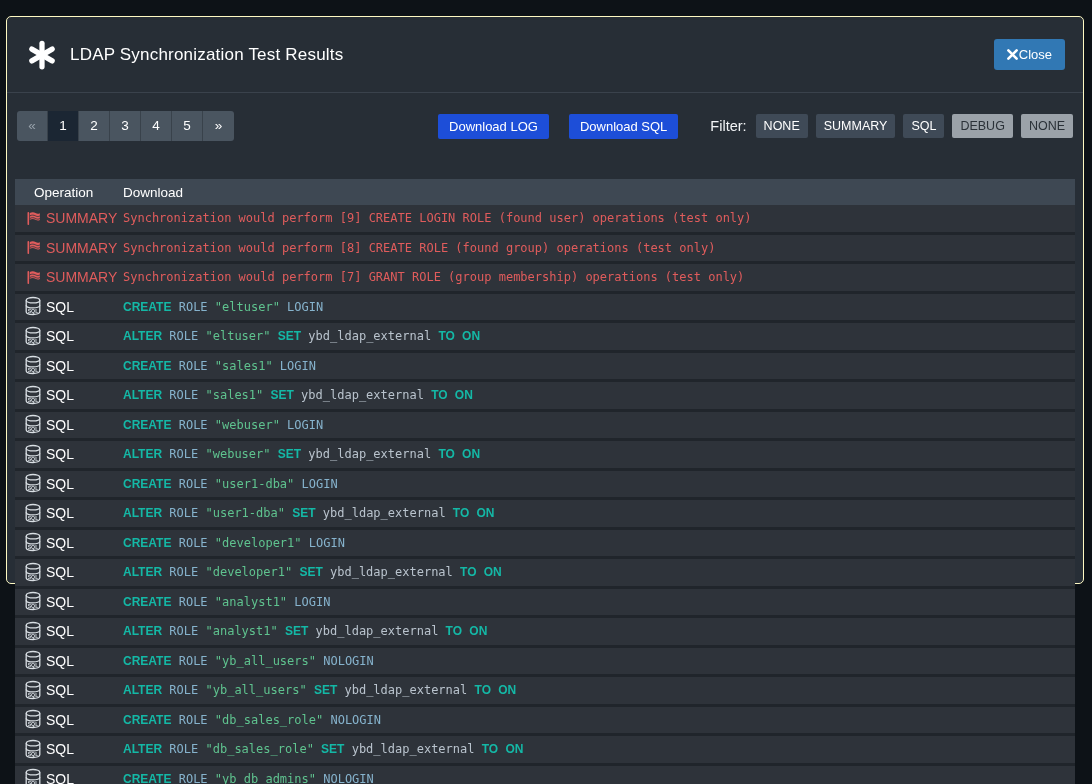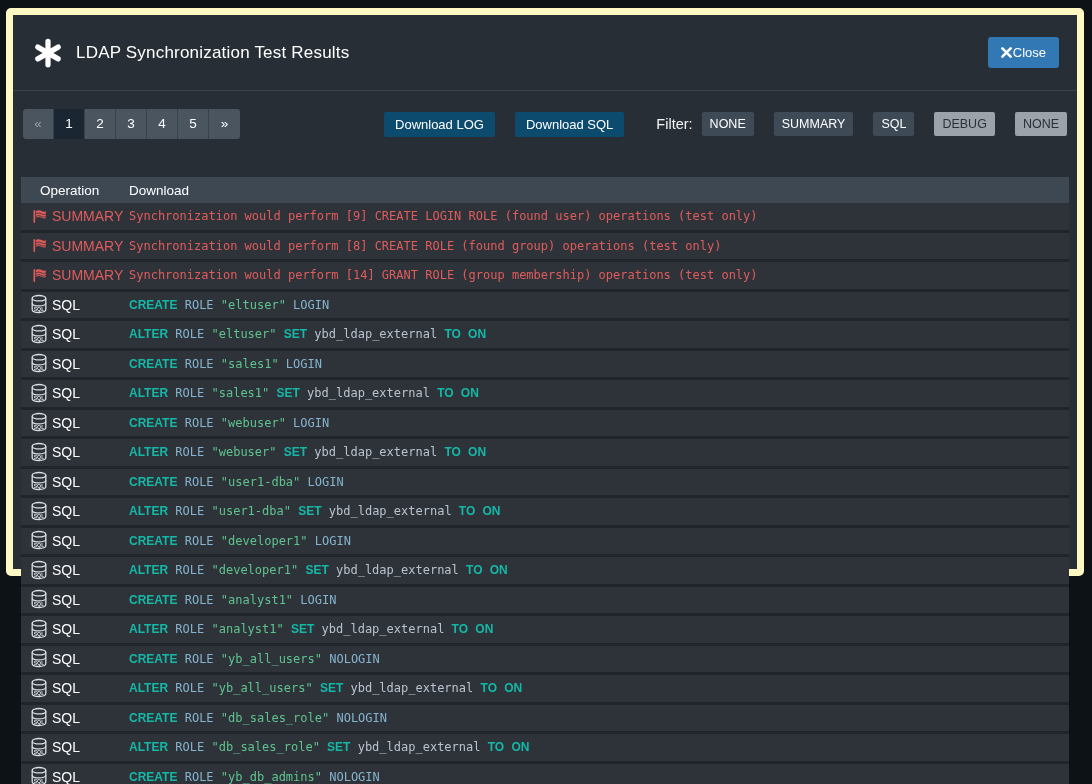--- a/index.html
+++ b/index.html
@@ -4,22 +4,22 @@
 <style>
   * { box-sizing: border-box; margin: 0; padding: 0; }
   html,body { width:1092px; height:784px; }
   body {
     background:#0d1217;
     font-family:"Liberation Sans", sans-serif;
     position:relative; overflow:hidden;
     color:#fff;
   }
   .panel {
-    position:absolute; left:6px; top:8px; width:1078px; height:568px;
-    background:#272e36; border:7px solid #fef9c3; border-radius:5px;
+    position:absolute; left:6px; top:16px; width:1078px; height:568px;
+    background:#272e36; border:1px solid #fef9c3; border-radius:5px;
   }
   
   .panel-header {
     height:76px; display:flex; align-items:center;
     padding:0 18px 0 20px; border-bottom:1px solid #3a424c;
   }
   .title-icon { width:30px; height:30px; margin-right:13px; display:flex; }
   .page-title { font-size:17px; color:#ffffff; letter-spacing:.2px; }
   .close-btn {
     margin-left:auto; background:#3178b4; color:#fff; border:none; cursor:pointer;
@@ -32,27 +32,27 @@
   .page-btn {
     min-width:31px; height:30px; line-height:30px; text-align:center;
     background:#4a5560; color:#fff; font-size:13.5px; cursor:pointer;
     border-right:1px solid #39424b; padding:0 2px;
   }
   .page-btn:last-child { border-right:none; }
   .page-btn.active { background:#1b2633; }
   .page-btn.disabled { color:#98a2ab; cursor:default; }
   .toolbar-right { margin-left:auto; display:flex; align-items:center; }
   .btn-dark {
-    background:#0c4a6e; color:#fff; border:none; cursor:pointer;
+    background:#1d4ed8; color:#fff; border:none; cursor:pointer;
     font-family:inherit; font-size:13px; padding:5px 11px; border-radius:2px;
   }
   .dl-log { margin-right:20px; }
   .dl-sql { margin-right:32px; }
   .filter-label { font-size:14.5px; color:#f2f4f6; margin-right:9px; }
-  .filter-group { display:flex; gap:20px; }
+  .filter-group { display:flex; gap:8px; }
   .filter-btn {
     background:#3f4a57; color:#fff; border:none; cursor:pointer;
     font-family:inherit; font-size:12.5px; padding:5px 8px; border-radius:2px;
   }
   .filter-btn.pressed { background:#9ba2a9; color:#2a3138; }
   
   .log-table { margin:0 8px; }
   .thead {
     display:flex; align-items:center; background:#3e4853; color:#fff;
     height:26px; font-size:13.5px;margin-top:28px;
@@ -169,21 +169,21 @@
               <svg viewBox="0 0 16 16" width="15" height="15">
                 <g fill="#e05c5c">
                   <rect x="1.6" y="1" width="1.7" height="14" rx="0.8"></rect>
                   <path d="M4 2.2 c2.2-1.1 4.2-1.1 6.2 0 c1.6 .9 3 .9 4.6 .1 v7.2 c-1.6 .8-3 .8-4.6 -0.1 c-2-1.1-4-1.1-6.2 0 z"></path>
                 </g>
                 <path d="M4 5.2 c2.2-1.1 4.2-1.1 6.2 0 c1.6 .9 3 .9 4.6 .1 M4 8 c2.2-1.1 4.2-1.1 6.2 0 c1.6 .9 3 .9 4.6 .1" stroke="#2e333a" stroke-width="0.9" fill="none"></path>
               </svg>
             </span>
             <span class="op-label">SUMMARY</span>
           </div>
-          <div class="msg-cell">Synchronization would perform [14] GRANT ROLE (group membership) operations (test only)</div>
+          <div class="msg-cell">Synchronization would perform [7] GRANT ROLE (group membership) operations (test only)</div>
         </div>
         <div class="row sql">
           <div class="op-cell">
             <span class="op-icon">
               <svg viewBox="0 0 20 21" width="20" height="21">
                 <g stroke="#d9dfe4" fill="none" stroke-width="1.3">
                   <ellipse cx="10" cy="4.2" rx="6.8" ry="2.7"></ellipse>
                   <path d="M3.2 4.2 v11.6 c0 1.5 3 2.7 6.8 2.7 s6.8-1.2 6.8-2.7 V4.2"></path>
                   <path d="M3.2 9.2 c0 1.5 3 2.7 6.8 2.7 s6.8-1.2 6.8-2.7"></path>
                 </g>

